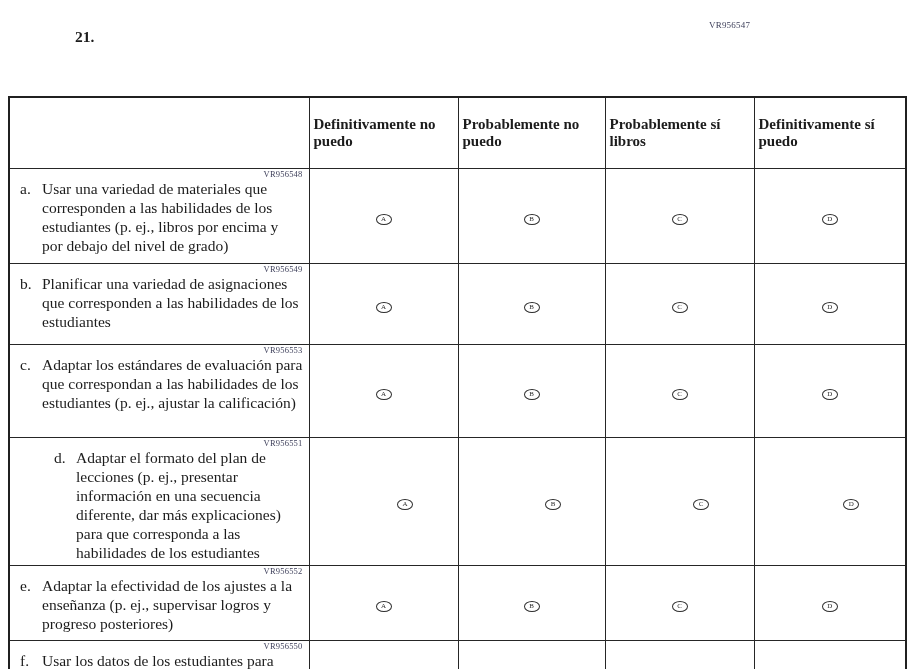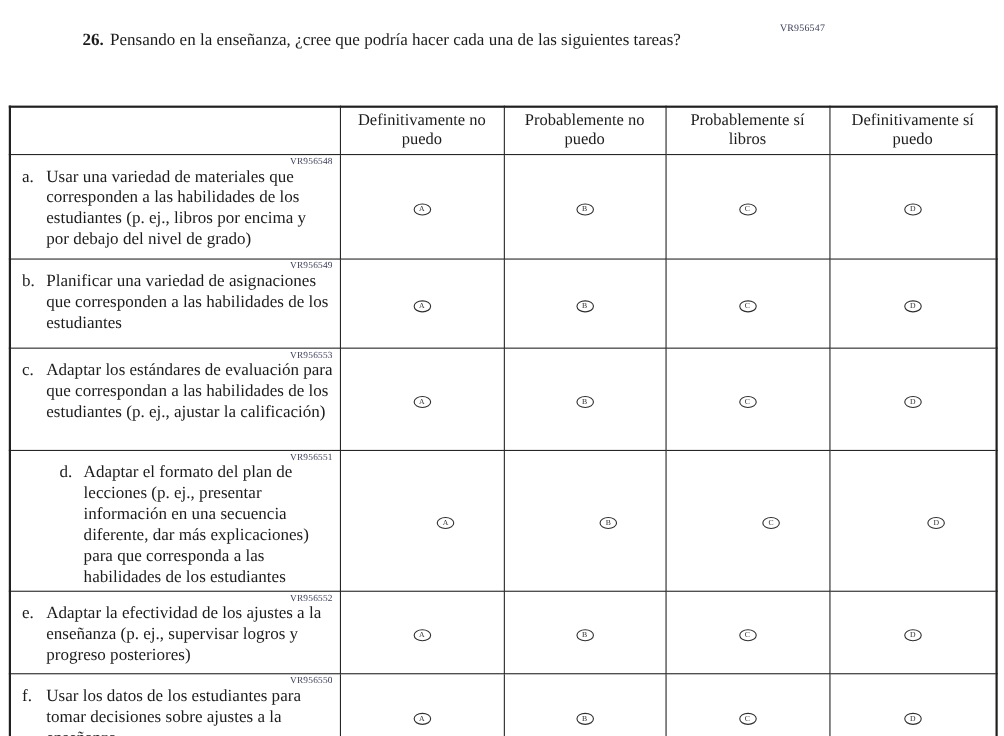--- a/index.html
+++ b/index.html
@@ -58,25 +58,25 @@
     border-collapse: collapse;
     table-layout: fixed;
   }
   table.grid, table.grid th, table.grid td {
     border: 1.5px solid #262626;
   }
   table.grid { border: 2px solid #202020; }
   thead th {
     height: 38px;
     font-size: 15px;
-    font-weight: normal;
-    text-align: center;
+    font-weight: bold;
+    text-align: left;
     vertical-align: middle;
     line-height: 1.12;
-    padding: 2px 4px;
+    padding: 16px 4px;
     border-bottom: 4px double #202020;
   }
   td.task-cell {
     vertical-align: top;
     padding: 0 6px 2px 10px;
   }
   .cell-code {
     text-align: right;
     font-size: 8.5px;
     letter-spacing: 0.2px;
@@ -126,22 +126,21 @@
   tr.row-e  td { height: 72px; }
   tr.row-f  td { height: 74px; }
 </style>
 </head>
 <body>
 
 <div class="vr-top">VR956547</div>
 
 <div class="question">
   <div class="q-line">
-    <span class="q-num">26.</span>
-    <span>Pensando en la enseñanza, ¿cree que podría hacer cada una de las siguientes tareas?</span>
+    <span class="q-num">21.</span>
   </div>
 </div>
 
 <table class="grid">
   <colgroup>
     <col style="width:300px">
     <col style="width:149px">
     <col style="width:147px">
     <col style="width:149px">
     <col style="width:152px">

